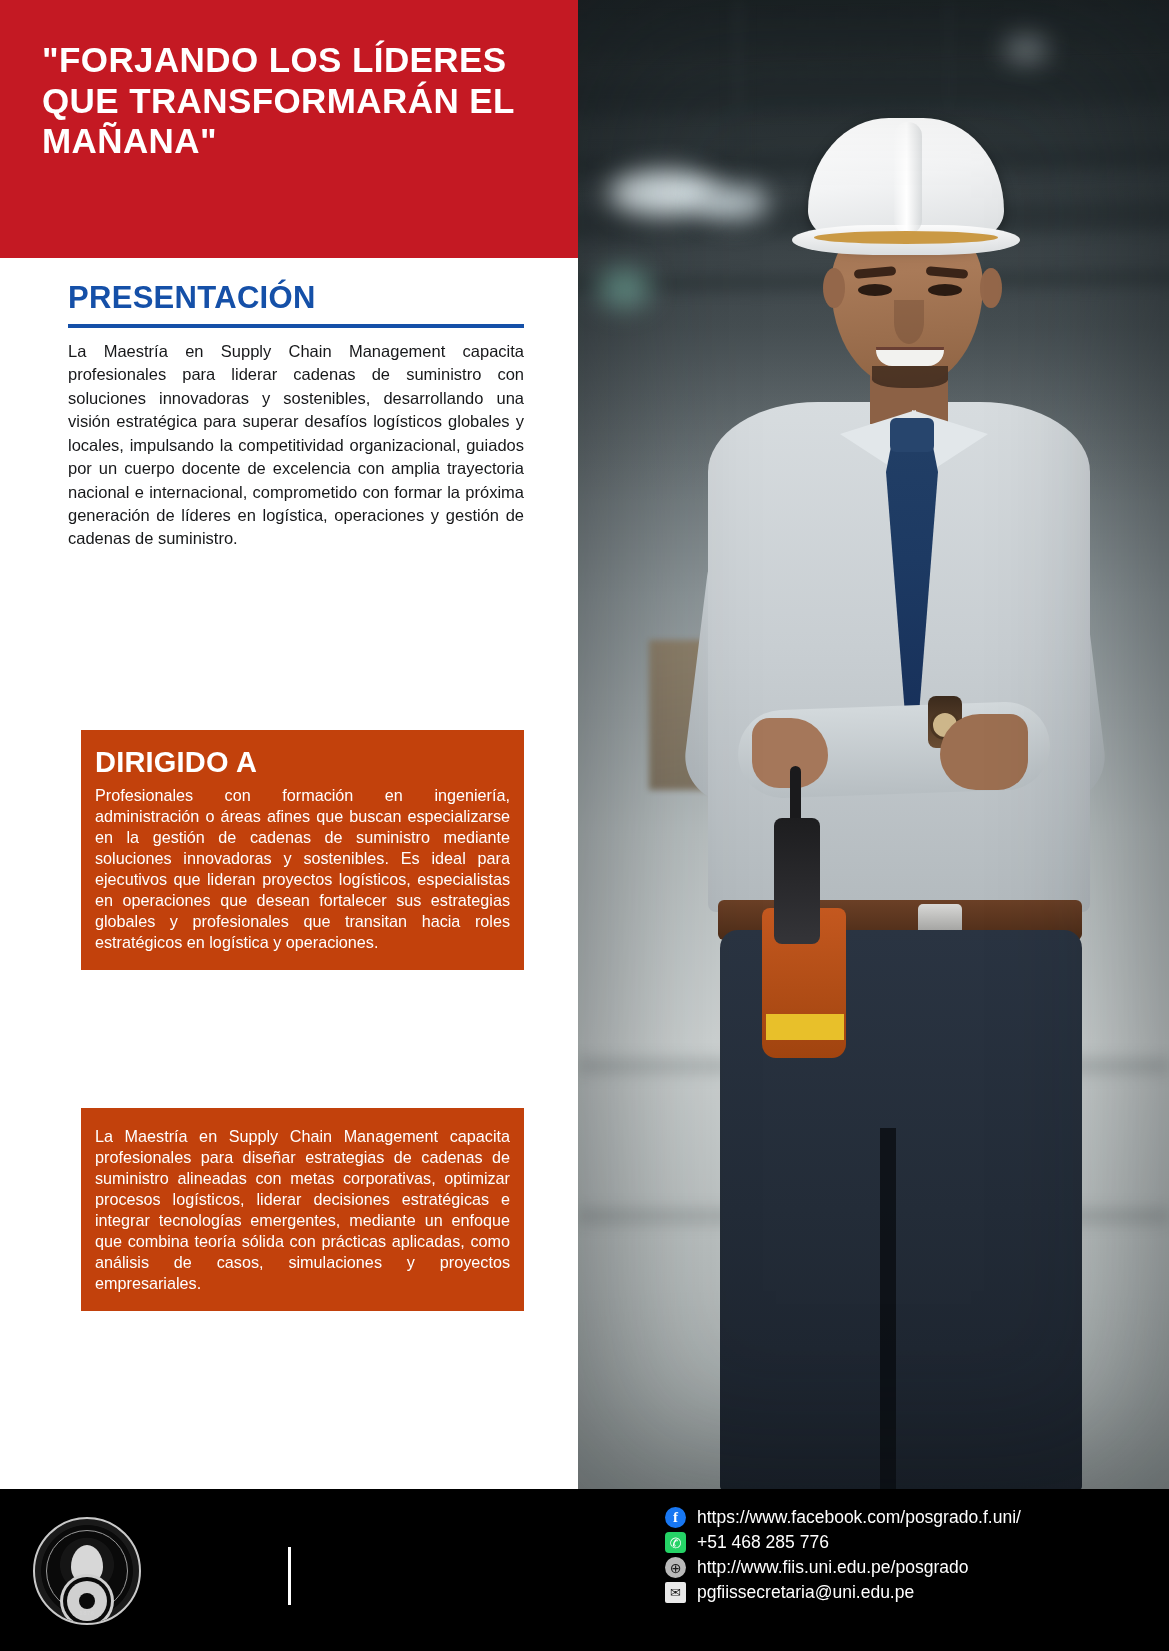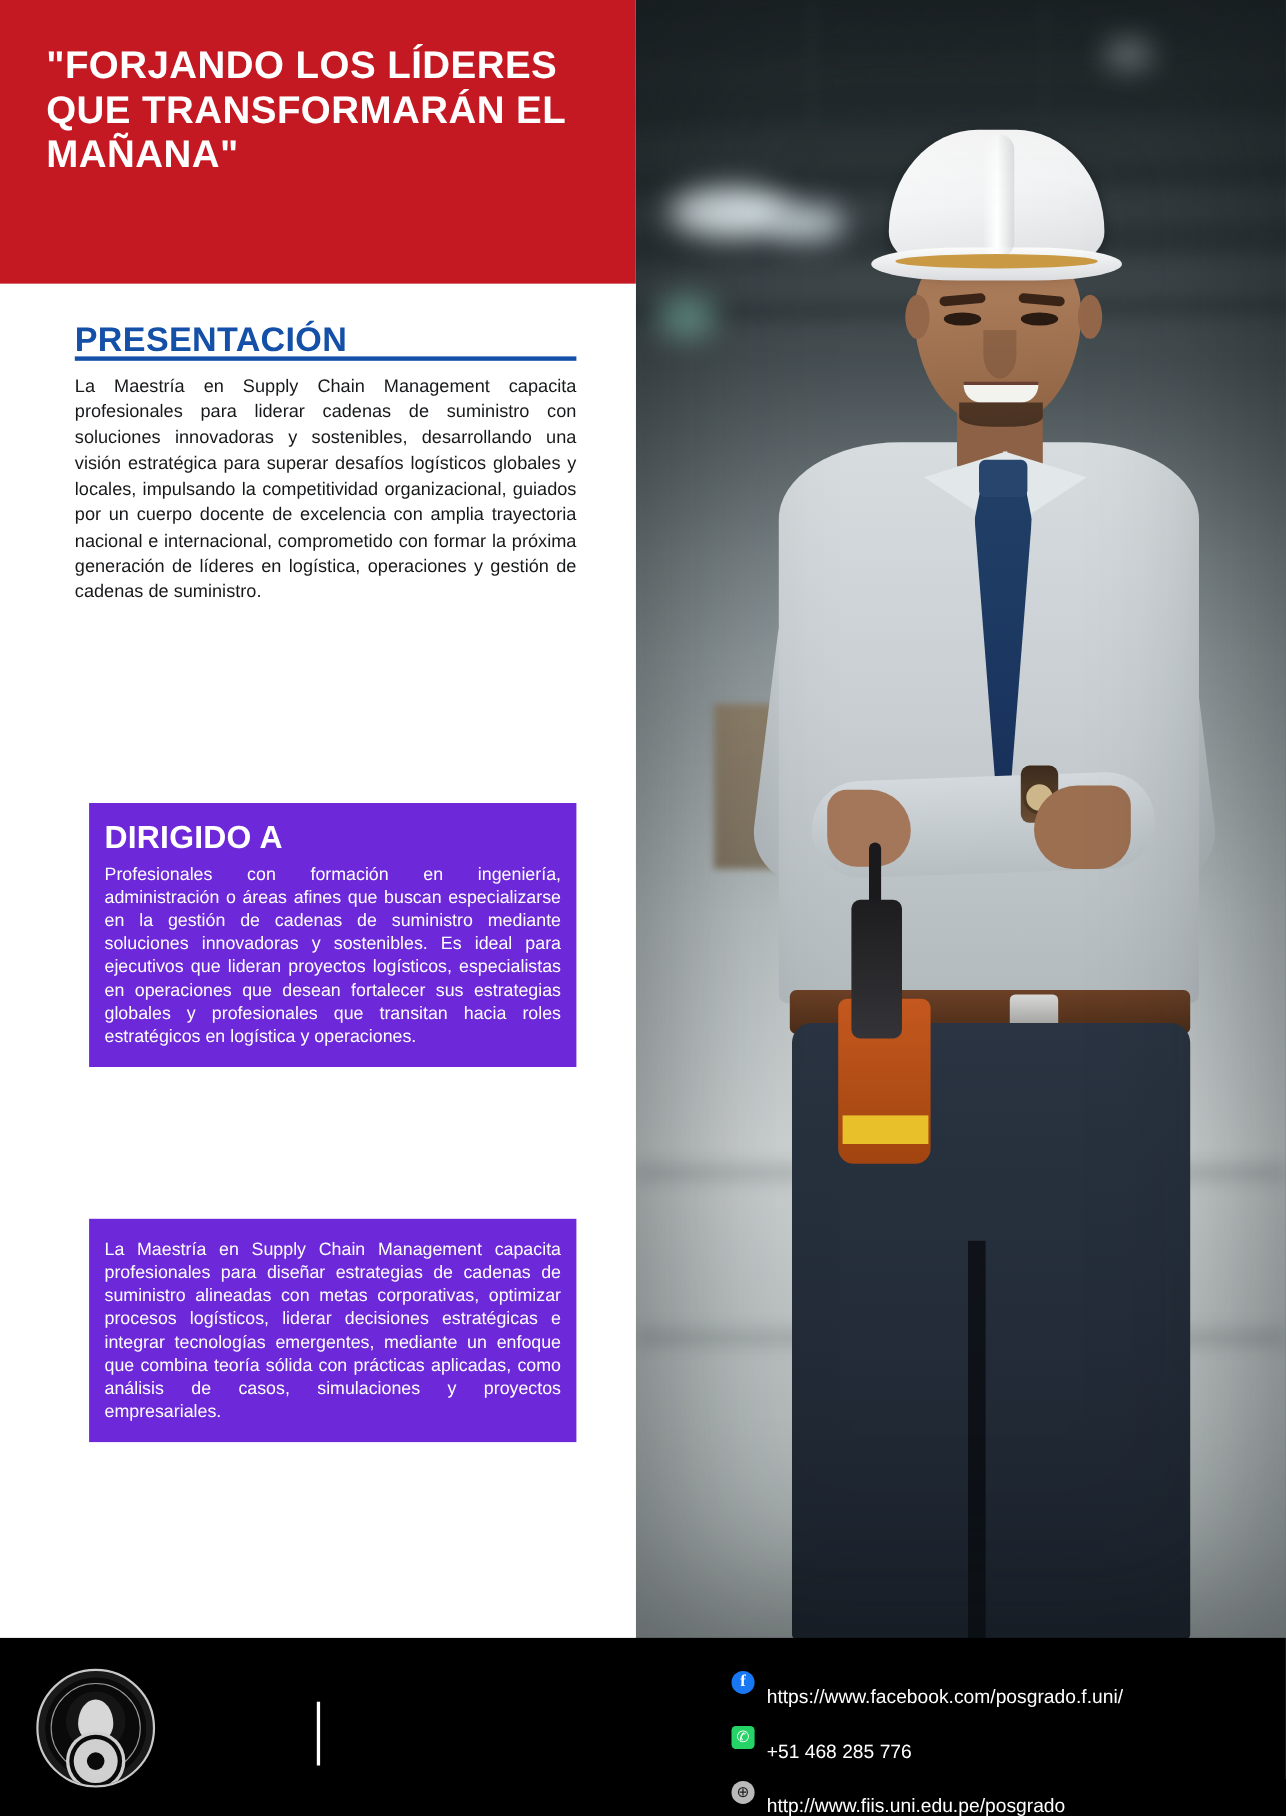--- a/index.html
+++ b/index.html
@@ -133,33 +133,33 @@
     position:absolute; left:42px; top:40px; width:500px;
     color:#ffffff; font-size:35px; font-weight:bold; line-height:1.16;
     letter-spacing:.4px; text-transform:uppercase;
   }
 
   
   .left-col{ position:absolute; left:0; top:258px; width:578px; height:1231px; background:#fff; }
 
   .sec-title{
     position:absolute; left:68px; top:22px;
-    font-size:31px; font-weight:bold; color:#1550a8; letter-spacing:.3px;margin-top:11px;
+    font-size:31px; font-weight:bold; color:#1550a8; letter-spacing:.3px;
   }
   .sec-rule{
     position:absolute; left:68px; top:66px; width:456px; height:4px; background:#1550a8;
   }
   .pres-body{
     position:absolute; left:68px; top:82px; width:456px;
     font-size:16.5px; line-height:1.42; color:#17181a; text-align:justify;
   }
 
   .blue-box{
     position:absolute; left:81px; width:443px;
-    background:#6d28d9; color:#ffffff; padding:18px 14px 16px 14px;
+    background:#c2410c; color:#ffffff; padding:18px 14px 16px 14px;
   }
   .box-dirigido{ top:472px; }
   .box-objetivo{ top:850px; }
   .blue-box h2{
     font-size:29px; font-weight:bold; line-height:1; margin-bottom:8px; letter-spacing:.2px;
   }
   .blue-box p{
     font-size:16.2px; line-height:1.30; text-align:justify;
   }
 
@@ -206,21 +206,21 @@
   }
   .fac-text{
     position:absolute; left:301px; top:62px;
     color:#ffffff; font-size:15.5px; font-weight:bold; line-height:1.18; letter-spacing:.2px;
   }
   .contact{
     position:absolute; left:665px; top:18px; width:480px; color:#ffffff;
   }
   .contact h3{ font-size:17px; font-weight:bold; letter-spacing:.3px; margin-bottom:6px; }
   .c-row{ display:flex; align-items:center; gap:11px; margin-bottom:4px; }
-  .c-row span.txt{ font-size:17.5px; line-height:1.18;margin-top:25px; }
+  .c-row span.txt{ font-size:17.5px; line-height:1.18; }
   .ico{ width:21px; height:21px; flex:0 0 21px; display:flex; align-items:center; justify-content:center; }
   .ico-fb{ background:#1877F2; border-radius:50%; color:#fff; font-size:15px; font-weight:bold; font-family:"Liberation Serif",serif; }
   .ico-wa{ background:#25D366; border-radius:4px; color:#fff; font-size:14px; }
   .ico-web{ background:#b9b9b9; border-radius:50%; color:#1b1b1b; font-size:14px; }
   .ico-mail{ background:#e9e9e9; border-radius:2px; color:#1b1b1b; font-size:13px; }
 </style>
 </head>
 <body>
 
 <div class="photo-pane">

